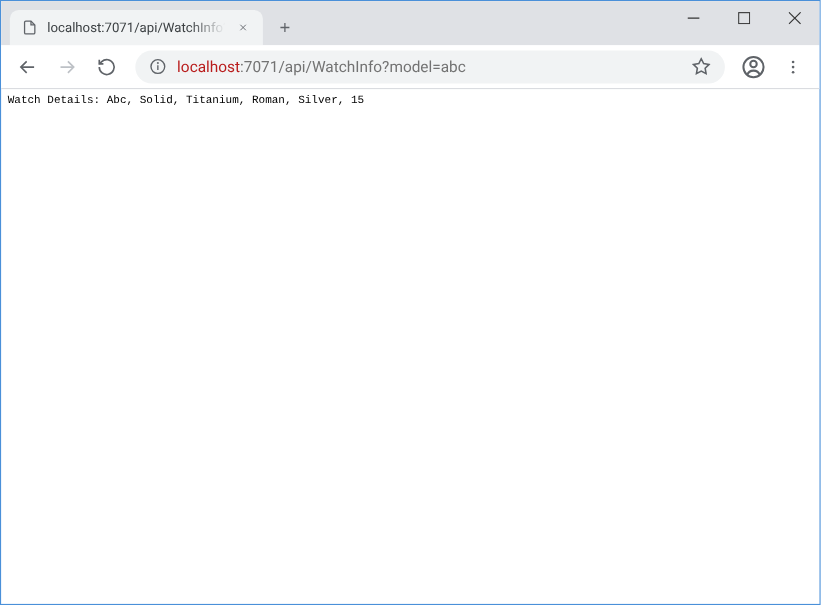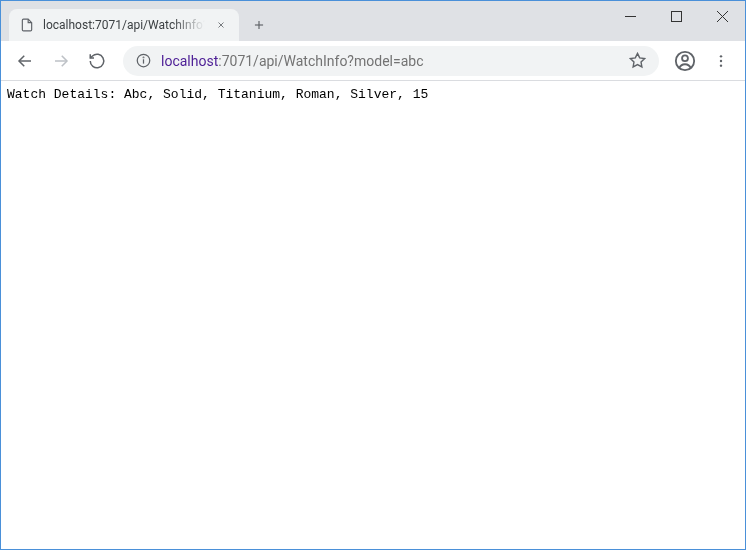--- a/index.html
+++ b/index.html
@@ -129,21 +129,21 @@
       align-items: center;
       justify-content: center;
       color: #5f6368;
       flex-shrink: 0;
     }
     .omni-text {
       flex: 1;
       overflow: hidden;
       white-space: nowrap;
     }
-    .omni-text .host { color: #4c1d95; }
+    .omni-text .host { color: #b91c1c; }
     .omni-text .rest { color: #737373; }
     .star-btn {
       width: 20px;
       height: 20px;
       display: flex;
       align-items: center;
       justify-content: center;
       color: #5f6368;
       flex-shrink: 0;
     }
@@ -152,21 +152,21 @@
       height: 32px;
       display: flex;
       align-items: center;
       justify-content: center;
       color: #5f6368;
     }
     
     .content {
       padding: 6px 6px;
       font-family: "Courier New", Courier, monospace;
-      font-size: 13px;
+      font-size: 10px;
       color: #000;
       white-space: pre-wrap;
     }
   </style>
 </head>
 <body>
 
 <div class="titlebar">
   <div class="tab">
     <span class="tab-favicon">

